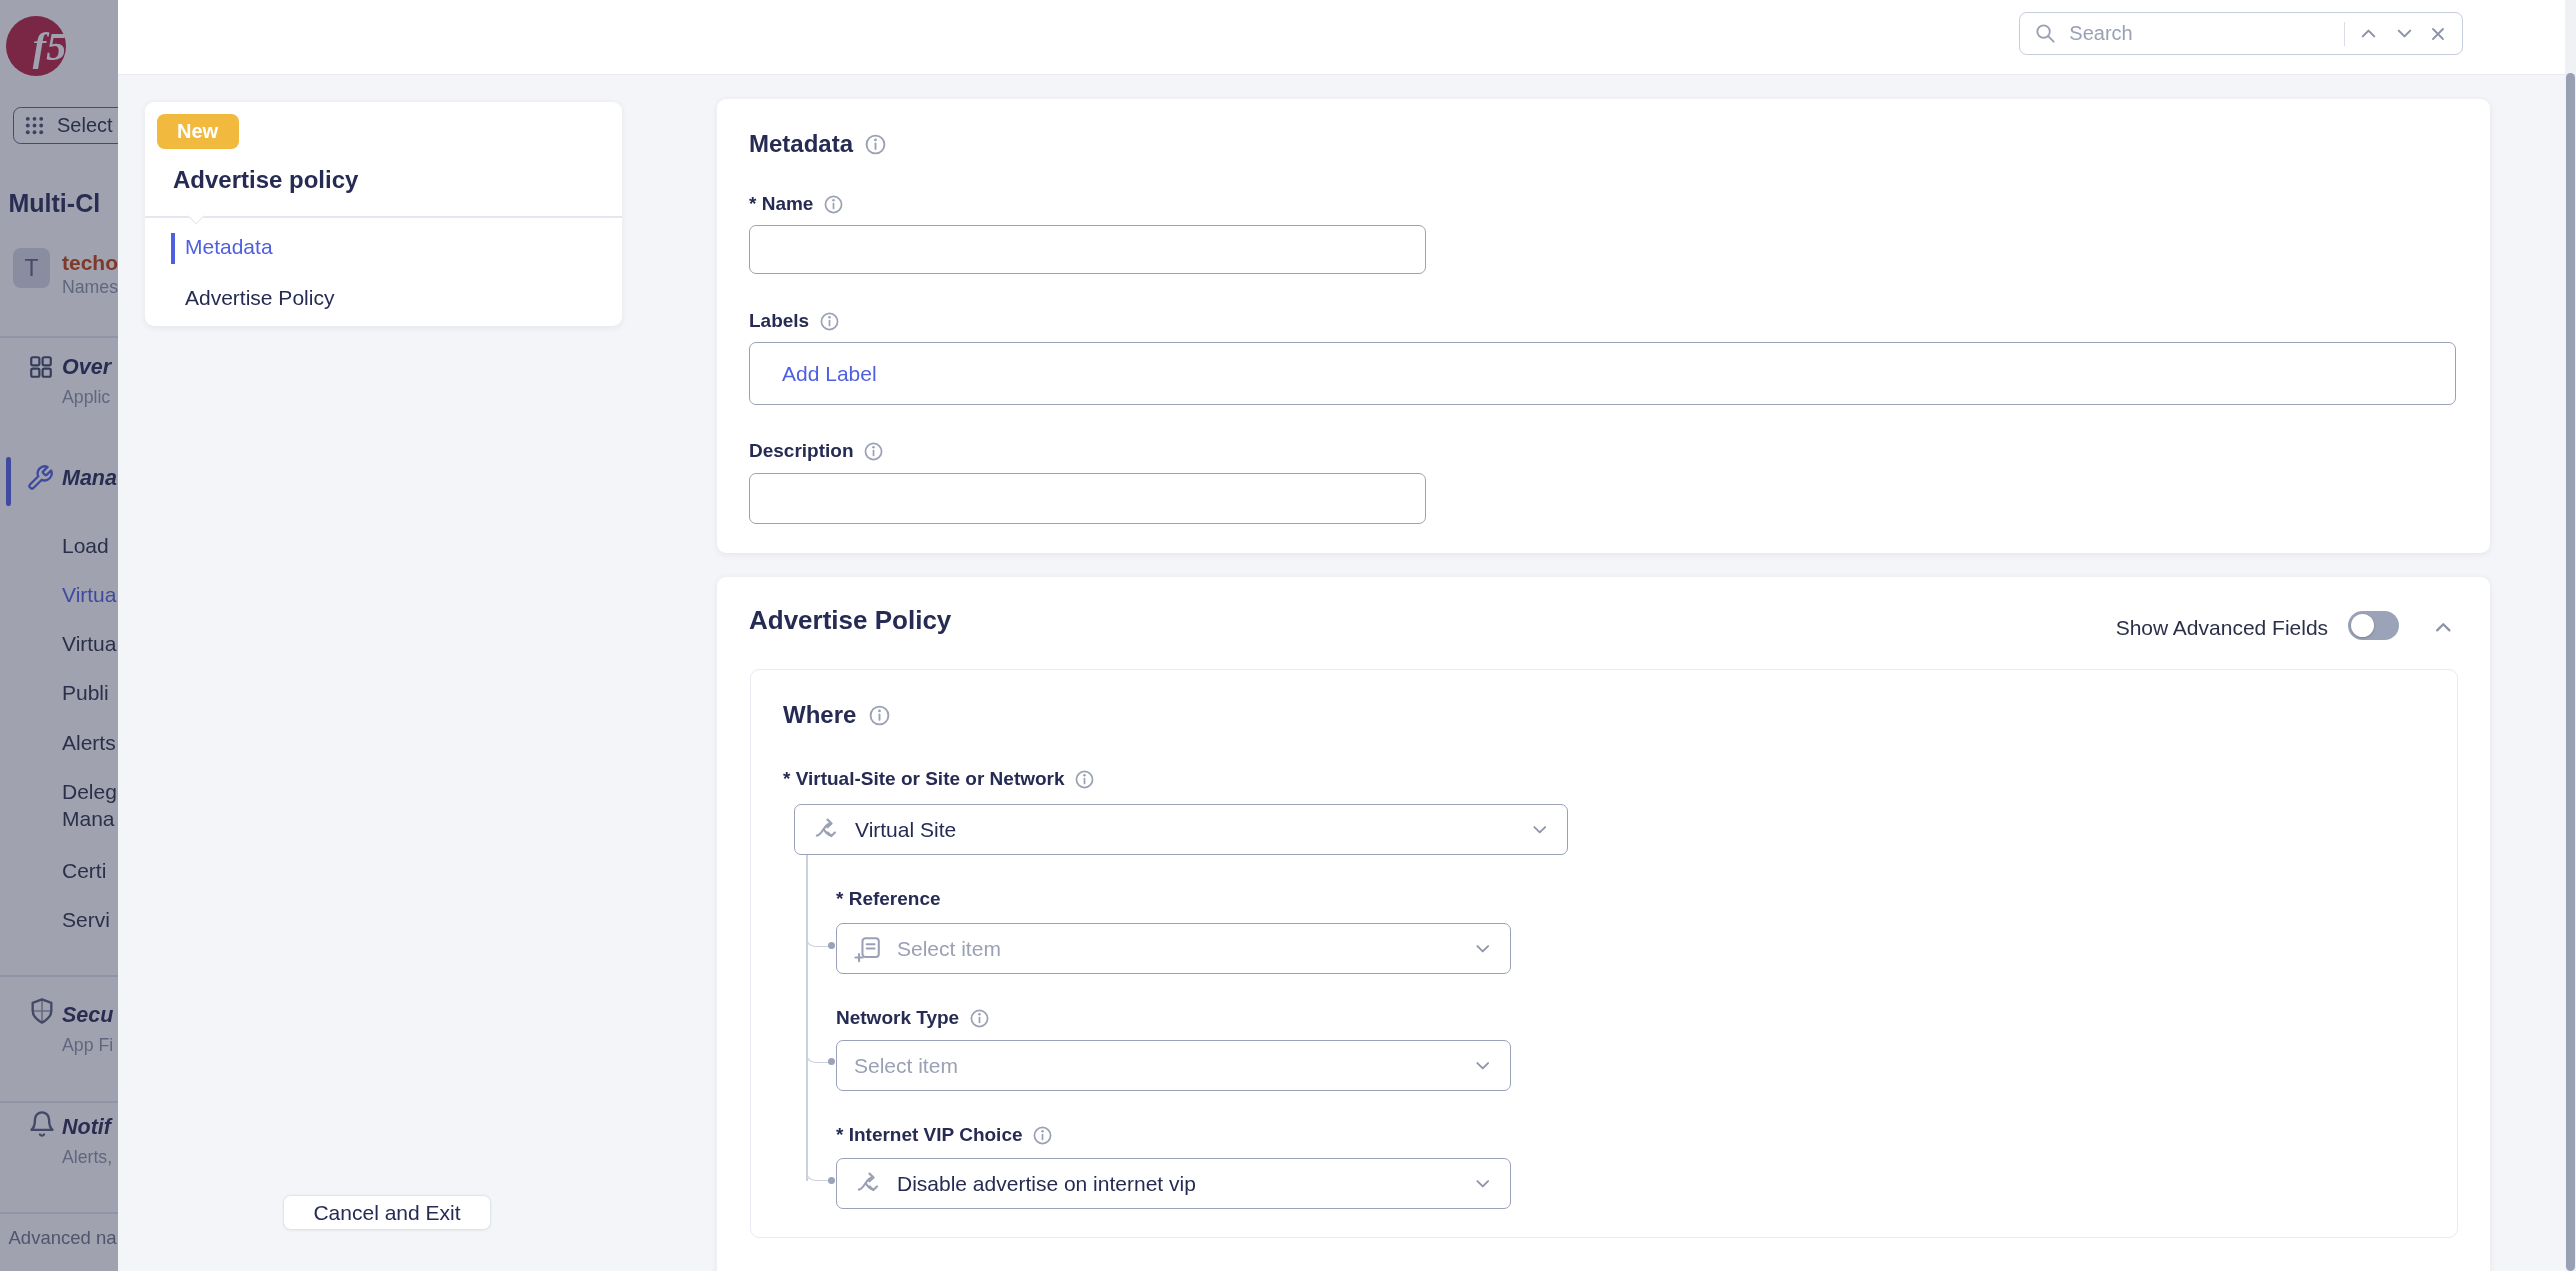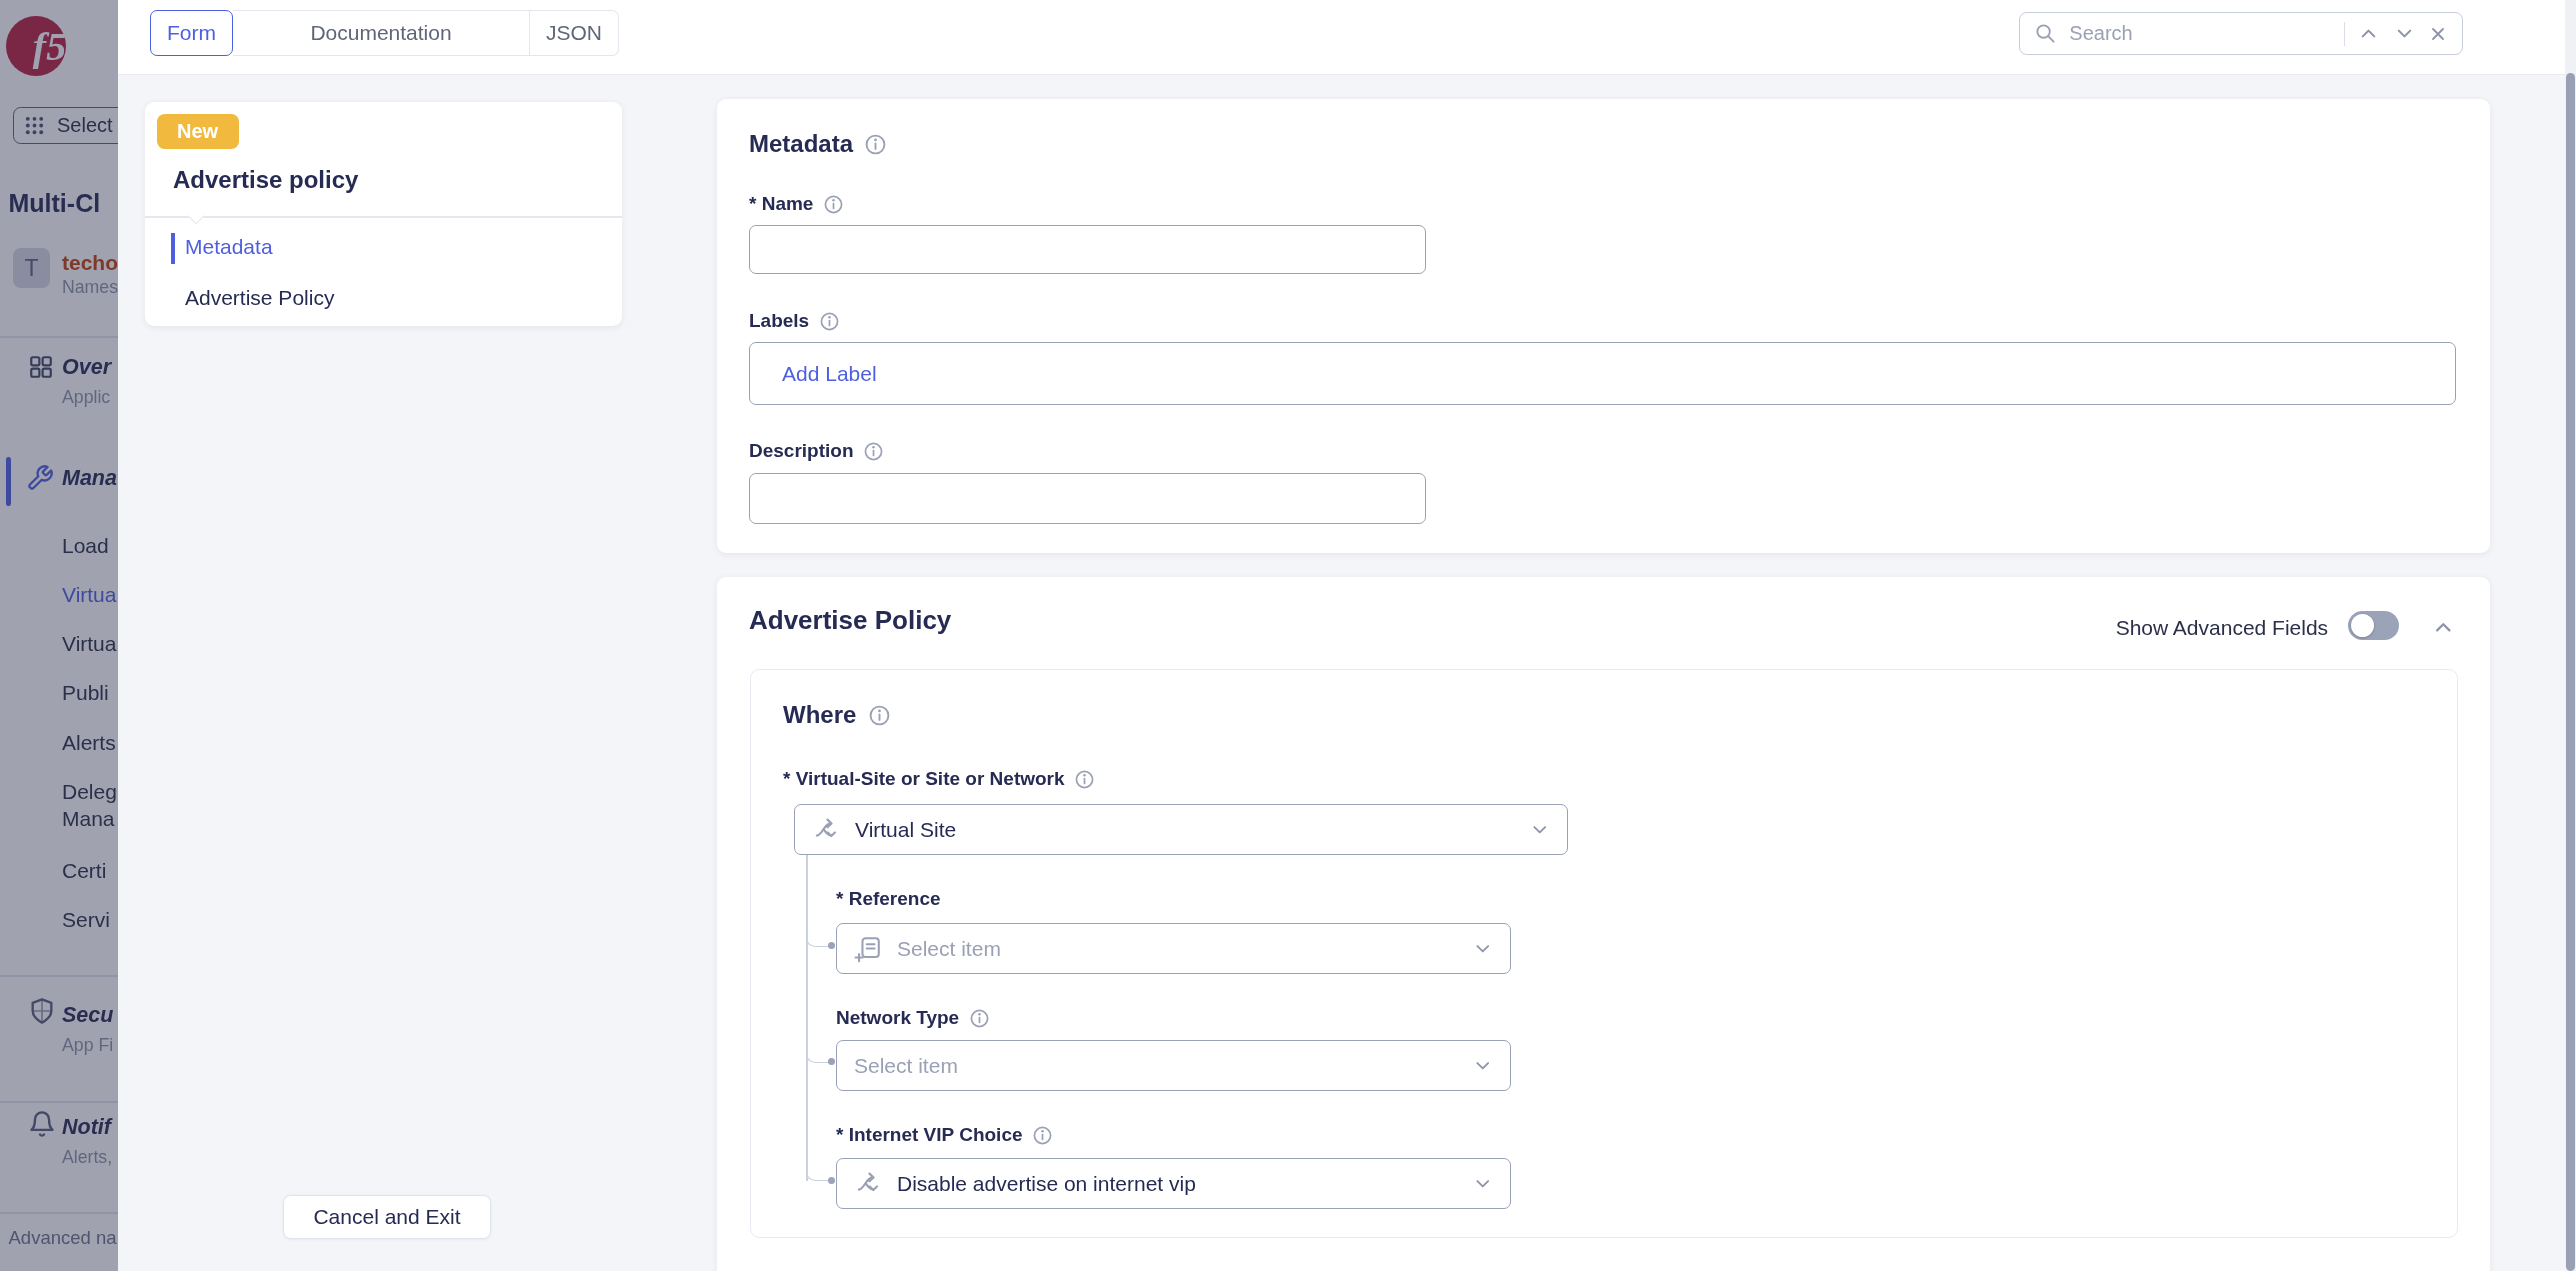--- a/index.html
+++ b/index.html
@@ -55,21 +55,21 @@
   .badge { position:absolute; left:11.5px; top:11.5px; width:82px; height:35px; background:#f1ba3e; border-radius:7.7px;
            color:#fff; font-weight:bold; font-size:20px; display:flex; align-items:center; justify-content:center; }
   .nav-title { position:absolute; left:28px; top:64px; font-size:24px; font-weight:bold; color:#262b54; }
   .nav-divider { position:absolute; left:0; top:114px; width:100%; height:1.5px; background:#e4e7ee; }
   .nav-notch { position:absolute; left:45px; top:108px; width:12.3px; height:12.3px; background:#fff;
                border-right:1.5px solid #e4e7ee; border-bottom:1.5px solid #e4e7ee; transform:rotate(45deg); }
   .nav-active-bar { position:absolute; left:26px; top:131px; width:3.8px; height:31px; background:#4e5fe0; }
   .nav-link { position:absolute; left:40px; font-size:21px; color:#262b54; }
   .nav-link.active { color:#4e5fe0; }
 
-  .cancel-btn { position:absolute; left:165px; top:1120px; width:208px; height:44px; background:#fff;
+  .cancel-btn { position:absolute; left:165px; top:1120px; width:208px; height:35px; background:#fff;
                 border:1.5px solid #dfe3ec; border-radius:7.7px; font-size:21px; color:#262b54;
                 display:flex; align-items:center; justify-content:center; box-shadow:0 0.8px 2.3px rgba(35,43,85,.06); }
 
   
   .metadata-card { left:599px; top:24px; width:1773px; height:454px; }
   .policy-card   { left:599px; top:502px; width:1773px; height:731px; }
 
   .sec-heading { display:flex; align-items:center; gap:12.3px; font-size:24px; font-weight:600; color:#262b54; position:absolute; }
   .field-label { display:flex; align-items:center; gap:10.8px; font-size:19px; font-weight:bold; color:#262b54; position:absolute; }
   .text-input { position:absolute; border:1.5px solid #99a1b6; border-radius:7px; background:#fff; font-size:20px;
@@ -176,25 +176,20 @@
   </svg>
   <div class="abs sec-title" style="top:1115px">Notif</div>
   <div class="abs sec-sub" style="top:1147px">Alerts,</div>
 
   <div class="abs sb-divider" style="top:1212px"></div>
   <div class="abs sb-footer">Advanced na</div>
 </div>
 <div class="scrim"></div>
 
 <div class="topbar">
-  <div class="tabs">
-    <div class="tab tab-form">Form</div>
-    <div class="tab tab-doc">Documentation</div>
-    <div class="tab tab-json">JSON</div>
-  </div>
 
   <div class="search">
     <svg width="23" height="23" viewBox="0 0 24 24">
       <circle cx="10" cy="10" r="6.5" fill="none" stroke="#9aa1b5" stroke-width="2"></circle>
       <line x1="15" y1="15" x2="20.5" y2="20.5" stroke="#9aa1b5" stroke-width="2" stroke-linecap="round"></line>
     </svg>
     <input type="text" placeholder="Search" style="">
     <div class="search-divider"></div>
     <span class="icon-btn">
       <svg width="23" height="23" viewBox="0 0 24 24">

